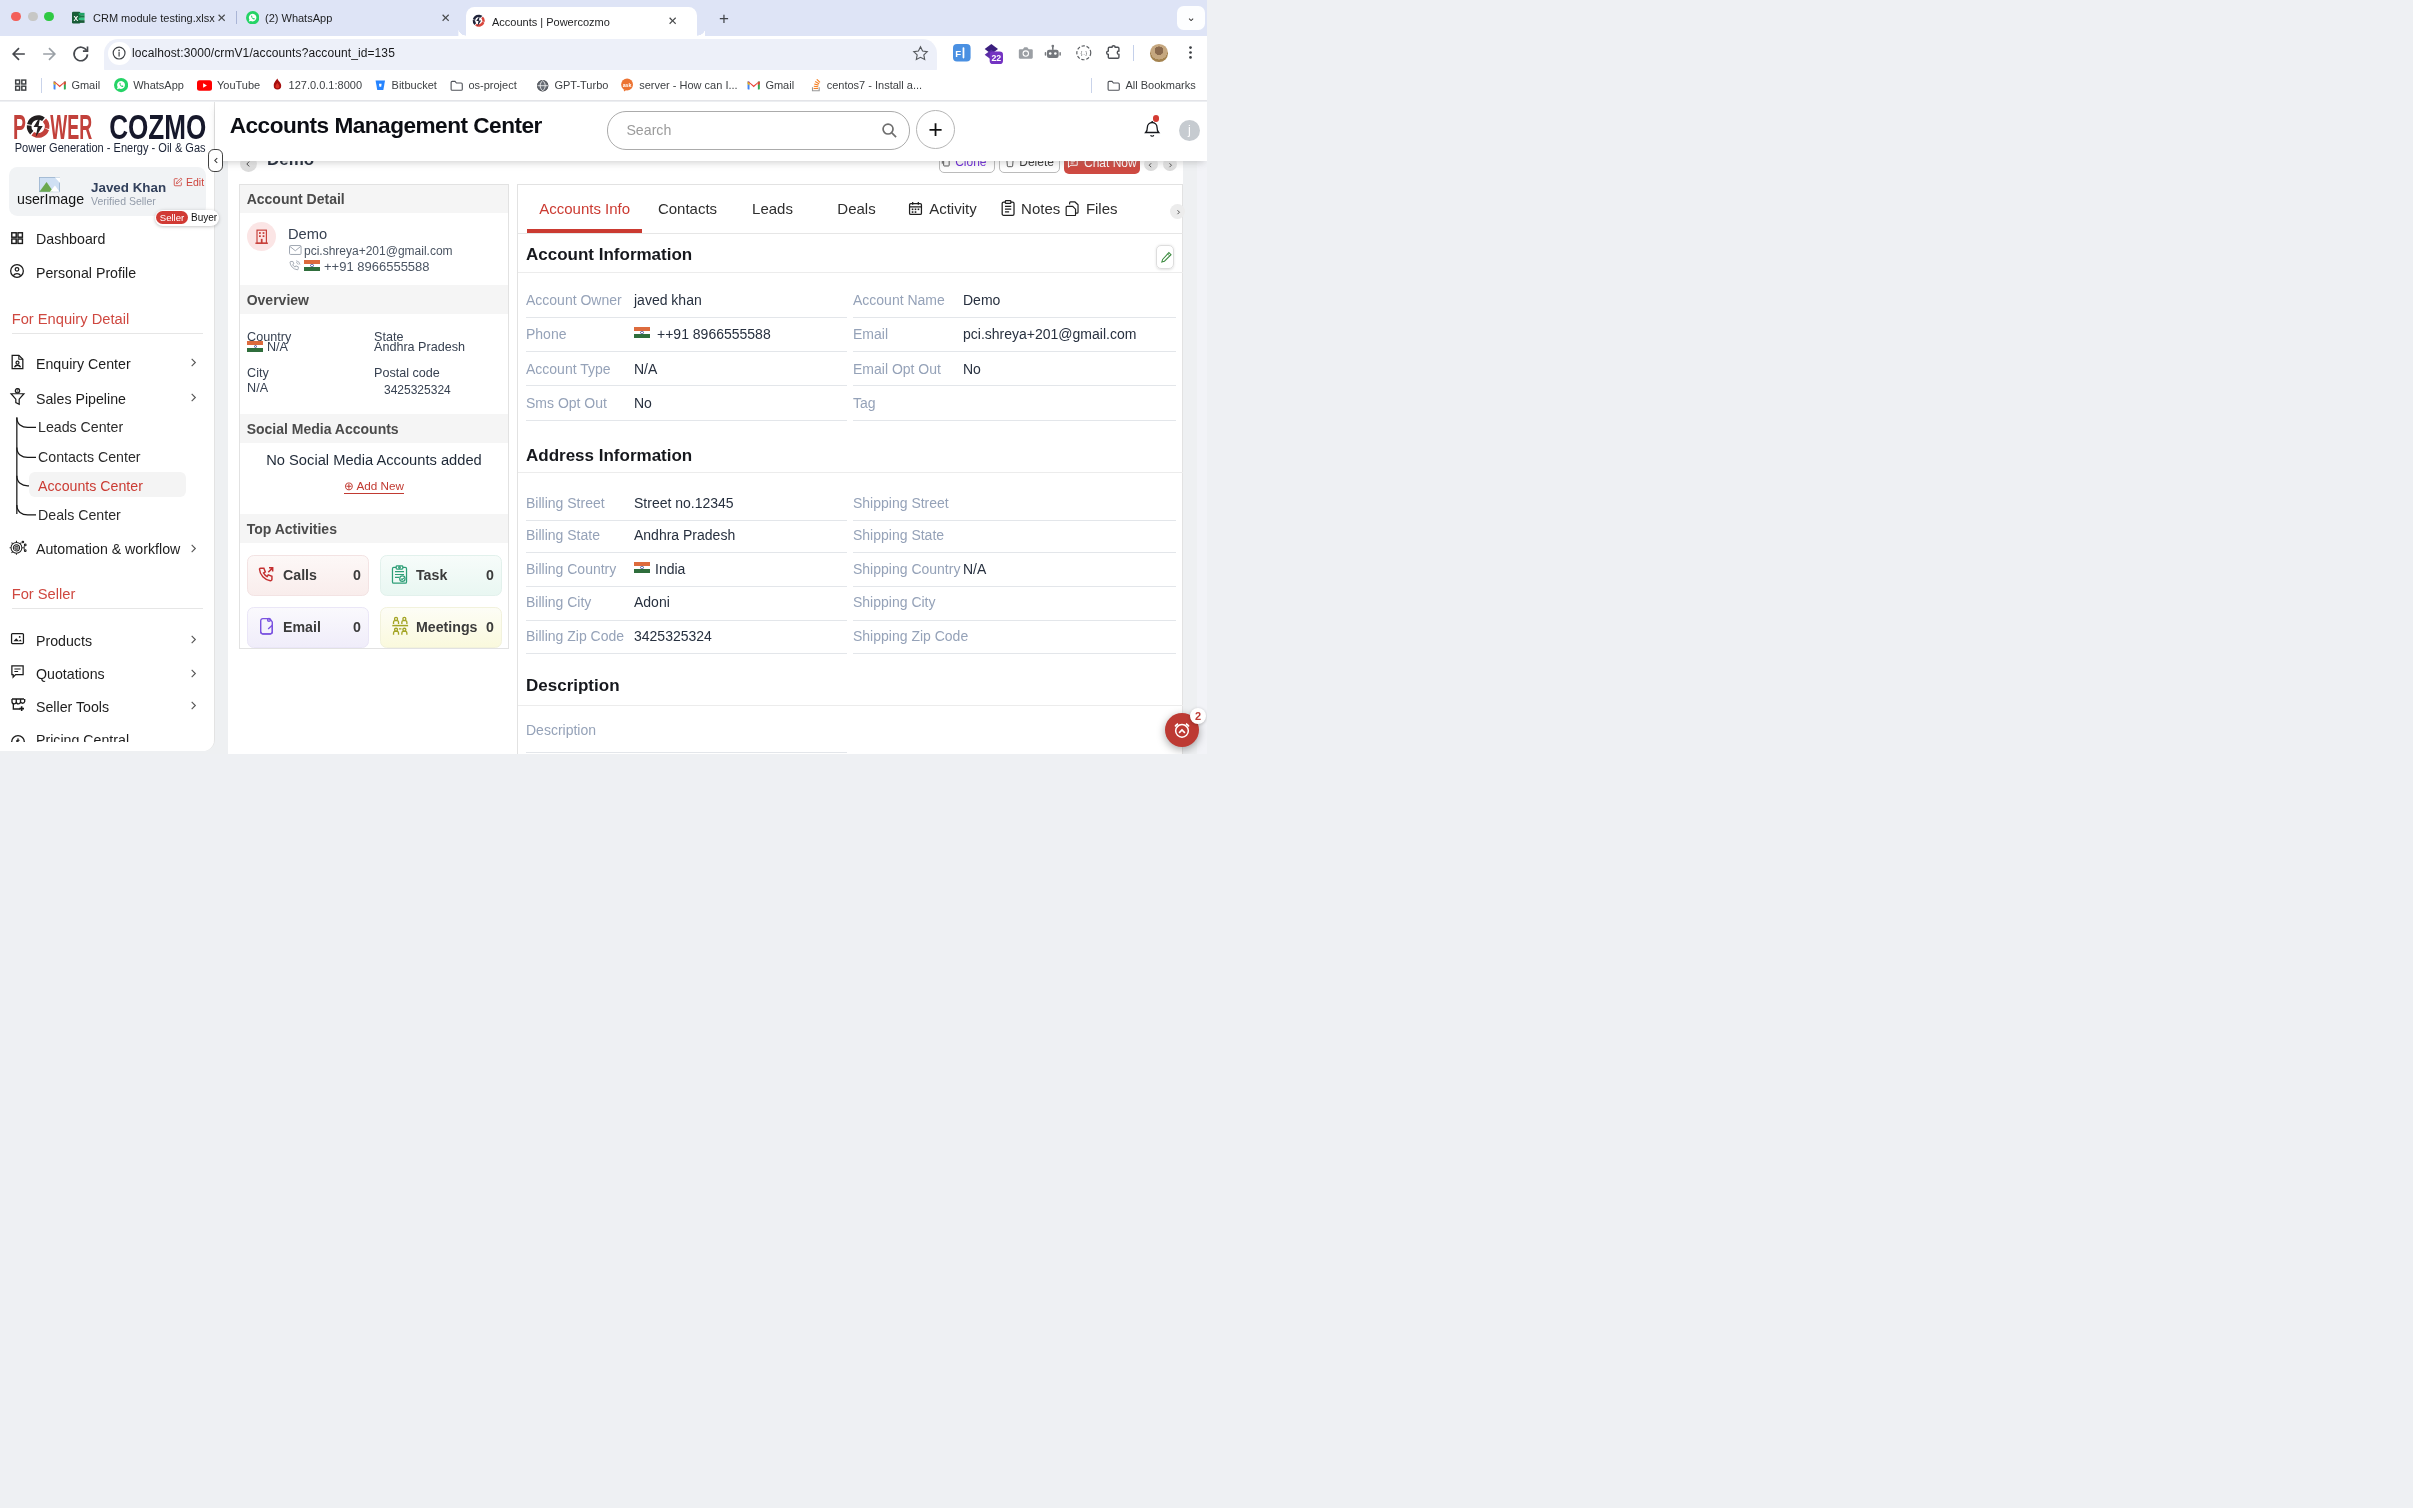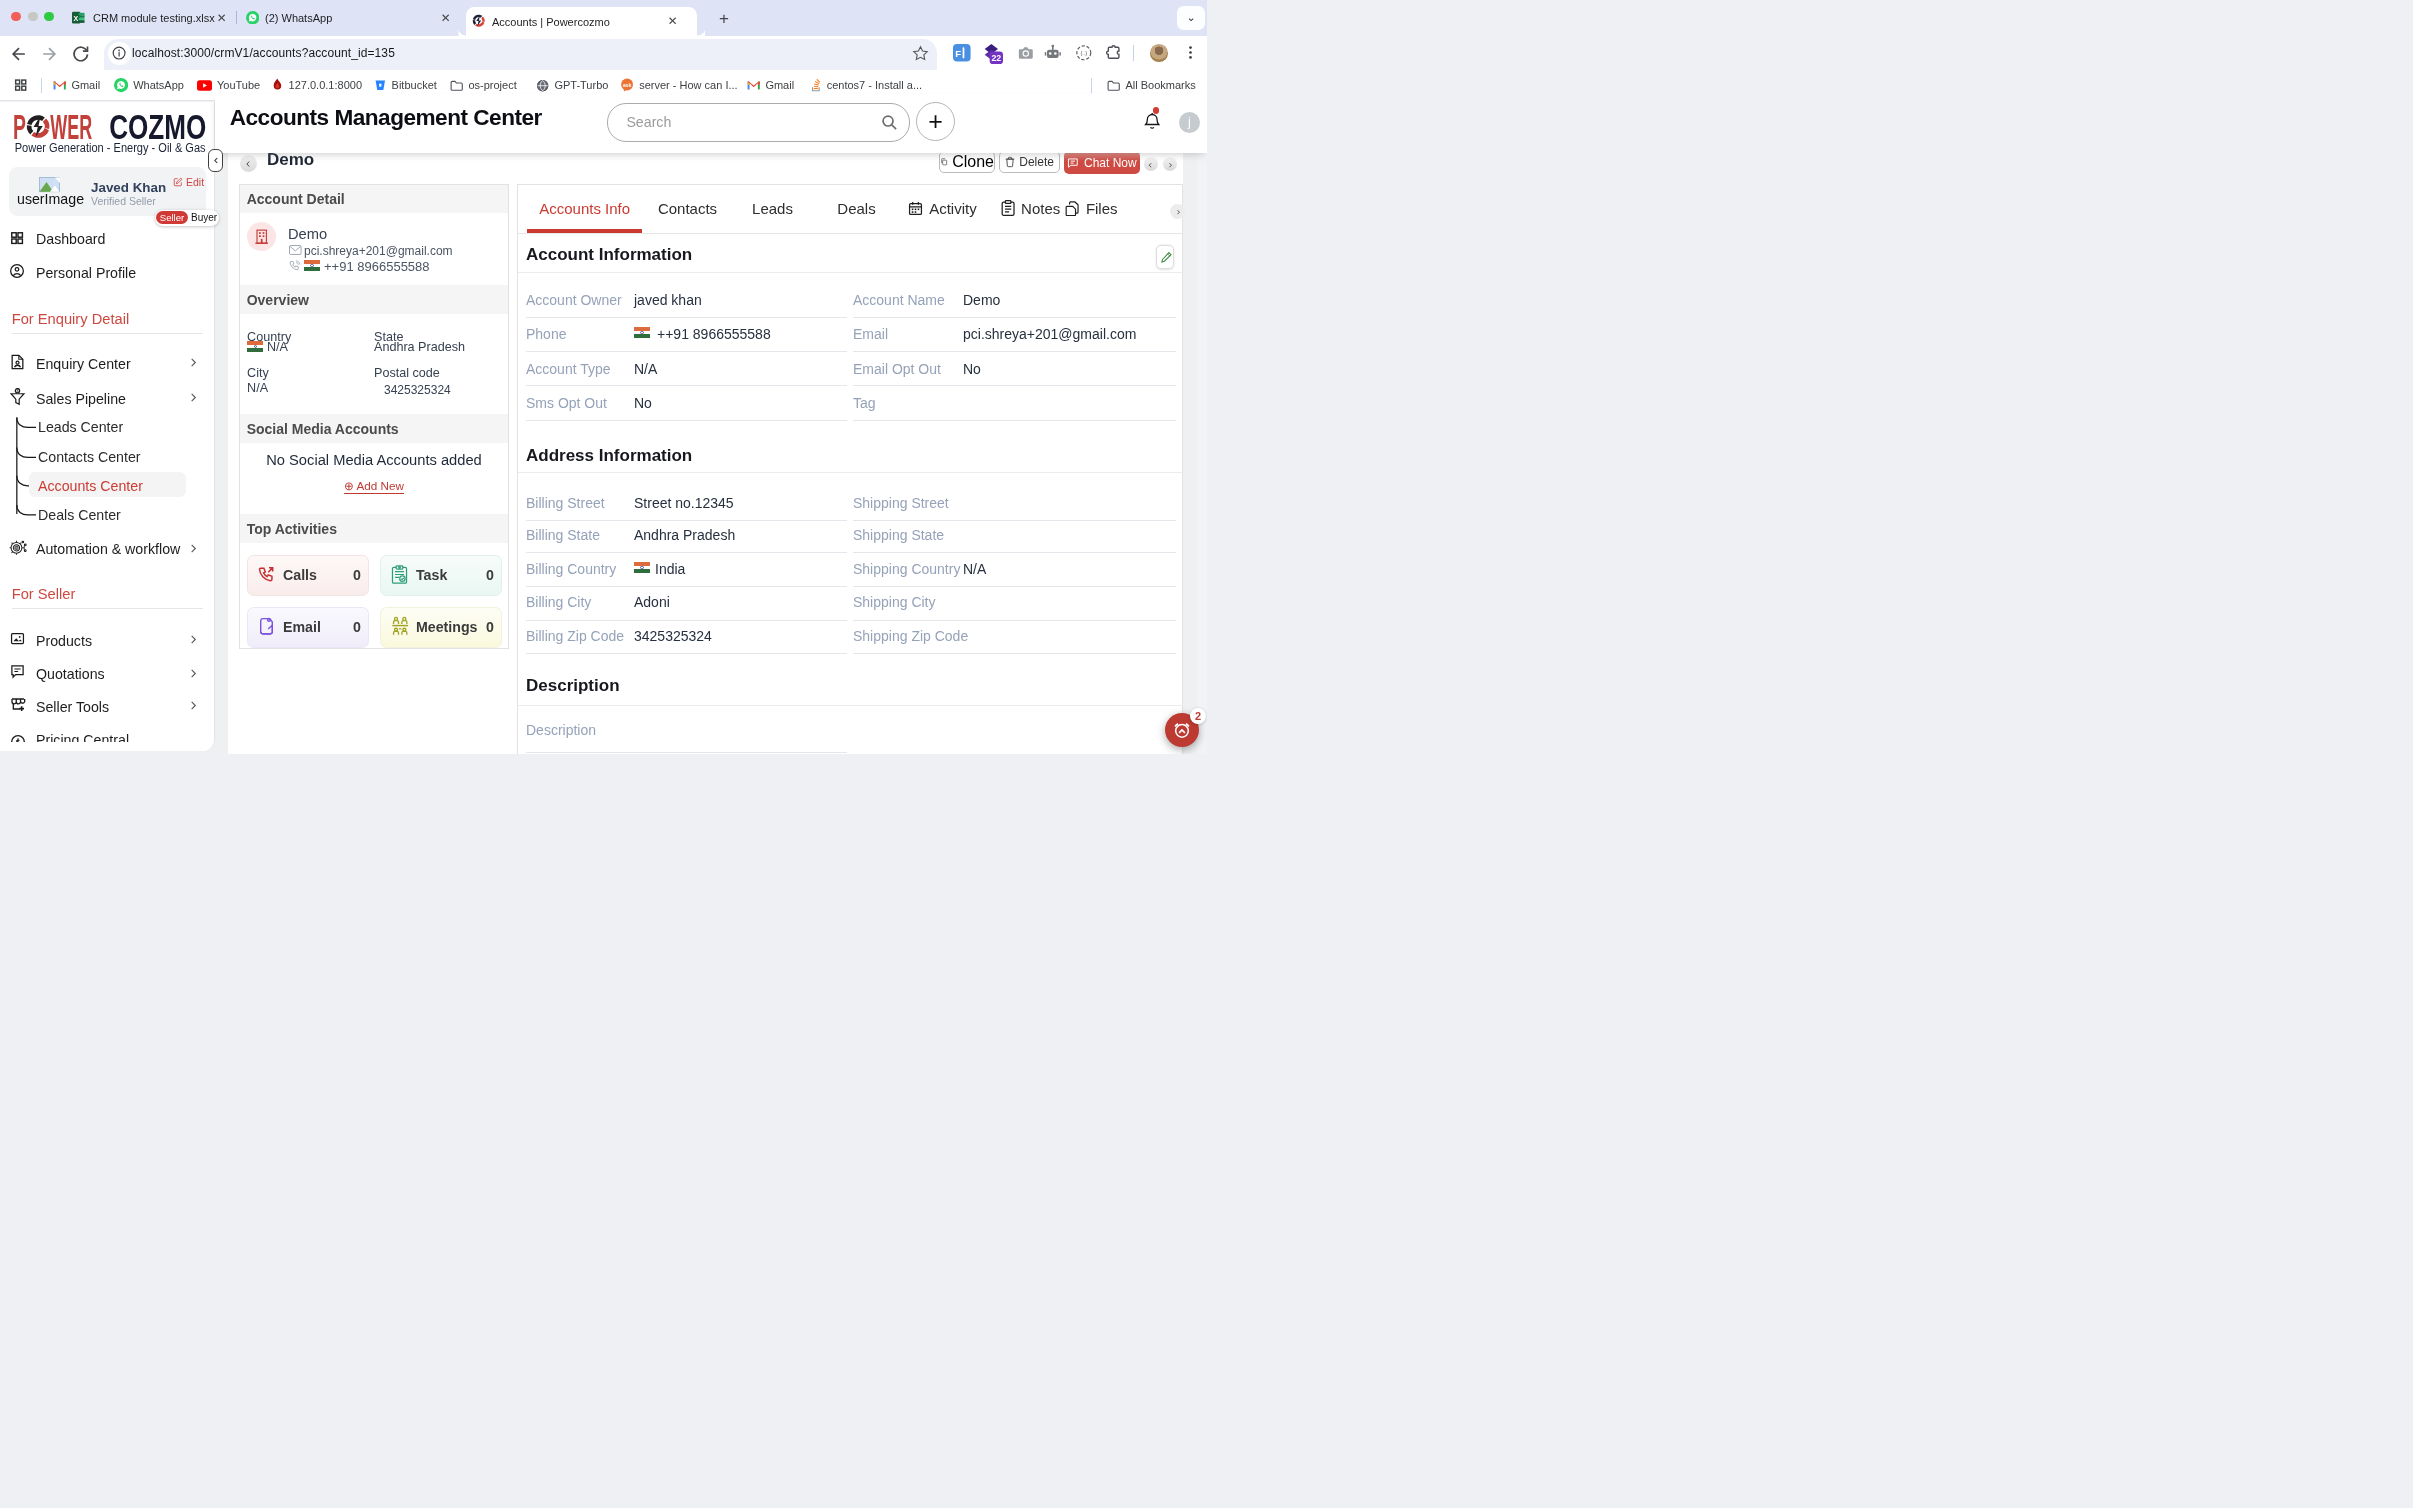--- a/index.html
+++ b/index.html
@@ -28,21 +28,21 @@
 .omni-url { position:absolute; left:28px; top:6.7px; font-size:12px; color:#17181a; letter-spacing:0.1px; }
 .extico { position:absolute; top:8.4px; }
 
 .bookbar { position:absolute; left:0; top:70px; width:1207px; height:31px; background:#fff; border-bottom:0.8px solid #e4e5e9; }
 .bm { position:absolute; top:8.4px; height:14.2px; display:flex; align-items:center; gap:5px; font-size:11px; color:#3e4144; white-space:nowrap; }
 
 
 .appbg { position:absolute; left:0; top:102px; width:1207px; height:652px; background:#eef0f2; }
 .panel { position:absolute; left:228px; top:102px; width:955px; height:652px; background:#fff; }
 .sidebar { position:absolute; left:0; top:102px; width:215px; height:649px; background:#fff; border-right:0.8px solid #e3e3e3; border-radius:0 0 11.7px 0; overflow:hidden; }
-.apphead { position:absolute; left:215px; top:94px; width:992px; height:59px; background:#fff; box-shadow:0 4.2px 7.5px -1.7px rgba(120,120,120,0.38); z-index:3; }
+.apphead { position:absolute; left:215px; top:102px; width:992px; height:59px; background:#fff; box-shadow:0 4.2px 7.5px -1.7px rgba(120,120,120,0.38); z-index:3; }
 .htitle { position:absolute; left:14.7px; top:11px; font-size:22.6px; font-weight:bold; color:#0c0e14; letter-spacing:-0.5px;}
 .searchpill { position:absolute; left:392px; top:9.2px; width:303px; height:39px; border:1.3px solid #ababab; border-radius:19px; }
 .searchpill span { position:absolute; left:18.4px; top:10px; font-size:14.2px; color:#9b9b9b; }
 .plusbtn { position:absolute; left:701px; top:8.4px; width:39px; height:39px; border:1.3px solid #b5b5b5; border-radius:50%; text-align:center; font-size:25px; font-weight:400; color:#111; line-height:37px; }
 .avatar { position:absolute; left:964px; top:18px; width:21px; height:21px; border-radius:50%; background:#c6cbd0; color:#fff; text-align:center; font-size:12.6px; line-height:21px; }
 
 
 .lcard { position:absolute; left:239px; top:184px; width:270px; height:465px; background:#fff; border:0.8px solid #e2e2e2; }
 .rcard { position:absolute; left:517px; top:184px; width:666px; height:571px; background:#fff; border:0.8px solid #e2e2e2; border-bottom:none; }
 .sechdr { background:#f5f5f5; font-size:14px; font-weight:bold; color:#4b4b4b; padding-left:6.7px; display:flex; align-items:center; }
@@ -428,21 +428,21 @@
       <path d="M15 5l-7 7 7 7"></path>
     </svg>
 </div>
 
 <div class="abs" style="left:240px;top:155px;width:17px;height:17px;border-radius:50%;background:linear-gradient(180deg,#f2f2f2,#d9d9d9);">
   <svg style="margin:3.8px 0 0 4.2px;" width="8.4" height="10" viewBox="0 0 24 24" fill="none" stroke="#333" stroke-width="2.6">
       <path d="M15 5l-7 7 7 7"></path>
     </svg>
 </div>
 <div class="abs" style="left:267px;top:150px;font-size:17px;font-weight:bold;color:#1d2635;">Demo</div>
-<div class="abs" style="left:939px;top:151px;width:56px;height:22px;border:0.8px solid #bbb;border-radius:5px;display:flex;align-items:center;justify-content:flex-end;gap:4.2px;font-size:16px;color:#000000;">
+<div class="abs" style="left:939px;top:151px;width:56px;height:22px;border:0.8px solid #bbb;border-radius:5px;display:flex;align-items:center;justify-content:flex-start;gap:4.2px;font-size:12px;color:#6d28d9;">
   <svg width="11" height="11.7" viewBox="0 0 24 24" fill="none" stroke="#444" stroke-width="2">
       <rect x="8" y="7" width="12" height="14" rx="1.5"></rect>
       <path d="M5 16V4a1.5 1.5 0 0 1 1.5-1.5H15"></path>
     </svg>Clone</div>
 <div class="abs" style="left:999px;top:151px;width:61px;height:22px;border:0.8px solid #bbb;border-radius:5px;display:flex;align-items:center;justify-content:center;gap:4.2px;font-size:12px;color:#333;">
   <svg width="10" height="11.7" viewBox="0 0 22 24" fill="none" stroke="#444" stroke-width="2">
       <path d="M4 6h14l-1.2 15a1.8 1.8 0 0 1-1.8 1.6H7a1.8 1.8 0 0 1-1.8-1.6z"></path>
       <path d="M1.5 6h19M7.5 6V3.5A1.5 1.5 0 0 1 9 2h4a1.5 1.5 0 0 1 1.5 1.5V6"></path>
     </svg>Delete</div>
 <div class="abs" style="left:1064px;top:151px;width:76px;height:23px;background:linear-gradient(180deg,#e08a84,#ce4a42 45%);border-radius:5px;display:flex;align-items:center;justify-content:center;gap:5px;font-size:12px;color:#fff;">

